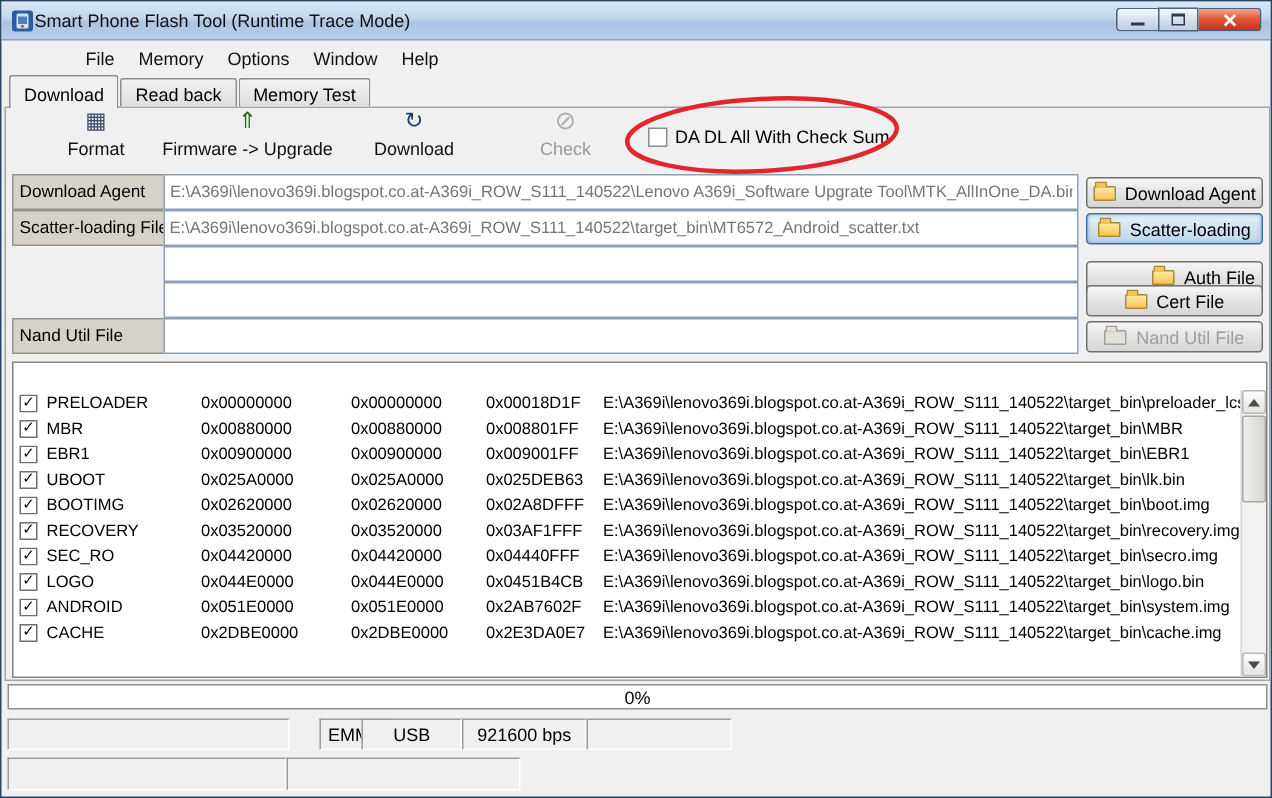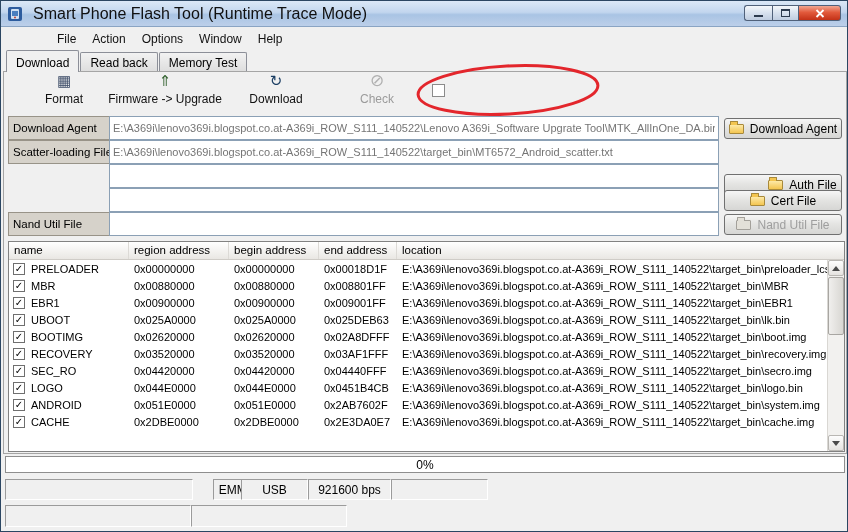--- a/index.html
+++ b/index.html
@@ -7,21 +7,21 @@
   body { font-family:"Liberation Sans", sans-serif; background:#6b6b6b; }
 
   #window { position:relative; width:848px; height:532px; background:#f0f0f0;
             border:1px solid #2b4662; overflow:hidden; }
 
   
   .titlebar { position:absolute; left:0; top:0; width:100%; height:26px;
     background:linear-gradient(180deg,#dbe8f7 0%,#c2d6ee 45%,#a9c4e4 55%,#bccfe9 100%);
     border-bottom:1px solid #8aa4c3; display:flex; align-items:center; }
   .app-icon { margin-left:6px; width:16px; height:16px; flex:0 0 auto; }
-  .title-text { margin-left:10px; font-size:16px; color:#101010; white-space:nowrap; }
+  .title-text { margin-left:0; font-size:12px; color:#101010; white-space:nowrap; }
   .win-controls { position:absolute; right:6px; top:4px; display:flex; }
   .wbtn { height:16px; border:1px solid #50617a; display:flex; align-items:center; justify-content:center;
           background:linear-gradient(#f5f8fb,#d7e1ee 50%,#bfcde0); }
   .wbtn.min { width:28px; border-radius:3px 0 0 3px; border-right:none; }
   .wbtn.max { width:27px; }
   .wbtn.close { width:42px; border-radius:0 3px 3px 0; border-left:none;
           background:linear-gradient(#f1a791,#e25a3c 45%,#c33117); }
   .glyph-min { width:9px; height:5px; border-bottom:2px solid #2d3b4e; margin-top:3px; }
   .glyph-max { width:9px; height:8px; border:1px solid #2d3b4e; border-top:2px solid #2d3b4e; }
 
@@ -148,21 +148,21 @@
       <div class="wbtn close">
         <svg width="10" height="9">
           <path d="M1.5 1 L8.5 8 M8.5 1 L1.5 8" stroke="#ffffff" stroke-width="1.8" fill="none"></path>
         </svg>
       </div>
     </div>
   </div>
 
   <div class="menubar">
     <span class="menu-item">File</span>
-    <span class="menu-item">Action</span>
+    <span class="menu-item">Memory</span>
     <span class="menu-item">Options</span>
     <span class="menu-item">Window</span>
     <span class="menu-item">Help</span>
   </div>
 
   <div class="tabstrip">
     <div class="tab active">Download</div>
     <div class="tab">Read back</div>
     <div class="tab">Memory Test</div>
   </div>
@@ -180,61 +180,59 @@
     <span class="ticon">↻</span>
     <span class="tlabel">Download</span>
   </div>
   <div class="tool" id="tool-stop">
     <span class="ticon">⊘</span>
     <span class="tlabel">Check</span>
   </div>
 
   <div class="da-check">
     <span class="checkbox"></span>
+    <span>DA DL All With Check Sum</span>
   </div>
 
   <svg class="annotation" width="192" height="56">
     <ellipse cx="95" cy="28" rx="90" ry="24" fill="none" stroke-width="3" transform="rotate(-3 95 28)" stroke="#e3262c"></ellipse>
   </svg>
 
   <div class="flabel fr0">Download Agent</div>
   <div class="flabel fr1">Scatter-loading File</div>
   <div class="flabel fr4">Nand Util File</div>
 
   <input class="finput fr0" value="E:\A369i\lenovo369i.blogspot.co.at-A369i_ROW_S111_140522\Lenovo A369i_Software Upgrate Tool\MTK_AllInOne_DA.bin" style="">
   <input class="finput fr1" value="E:\A369i\lenovo369i.blogspot.co.at-A369i_ROW_S111_140522\target_bin\MT6572_Android_scatter.txt" style="">
   <input class="finput fr2" value="" style="">
   <input class="finput fr3" value="" style="">
   <input class="finput fr4" value="" style="">
 
   <div class="sbtn br0">
     <span class="folder"></span>
     <span>Download Agent</span>
   </div>
+  <div class="sbtn br1 active">
+    <span class="folder"></span>
+    <span>Scatter-loading</span>
+  </div>
   <div class="sbtn br2">
     <span class="folder"></span>
     <span>Auth File</span>
   </div>
   <div class="sbtn br3">
     <span class="folder"></span>
     <span>Cert File</span>
   </div>
   <div class="sbtn br4 disabled">
     <span class="folder"></span>
     <span>Nand Util File</span>
   </div>
 
   <div class="table">
-    <div class="thead">
-      <div class="th c-name">name</div>
-      <div class="th c-region">region address</div>
-      <div class="th c-begin">begin address</div>
-      <div class="th c-end">end address</div>
-      <div class="th c-loc">location</div>
-    </div>
     <div class="tbody">
         <div class="trow">
     <div class="tc c-name">
       <span class="cb">✓</span>
       <span>PRELOADER</span>
     </div>
     <div class="tc c-region">0x00000000</div>
     <div class="tc c-begin">0x00000000</div>
     <div class="tc c-end">0x00018D1F</div>
     <div class="tc c-loc">E:\A369i\lenovo369i.blogspot.co.at-A369i_ROW_S111_140522\target_bin\preloader_lcsh</div>

